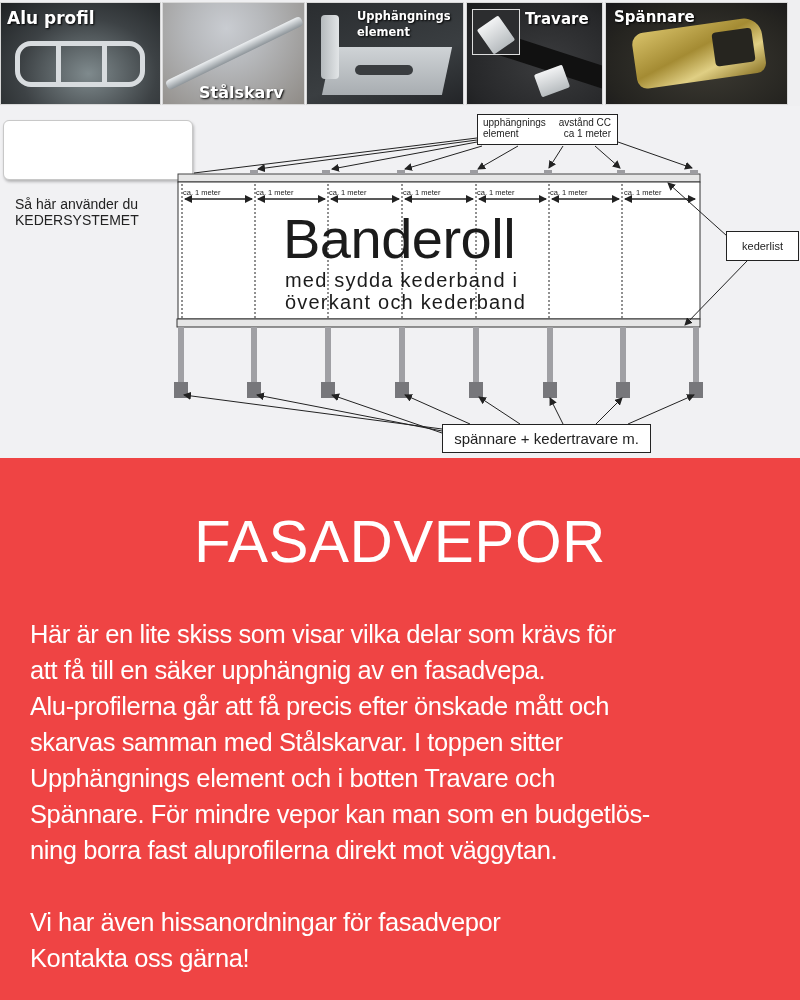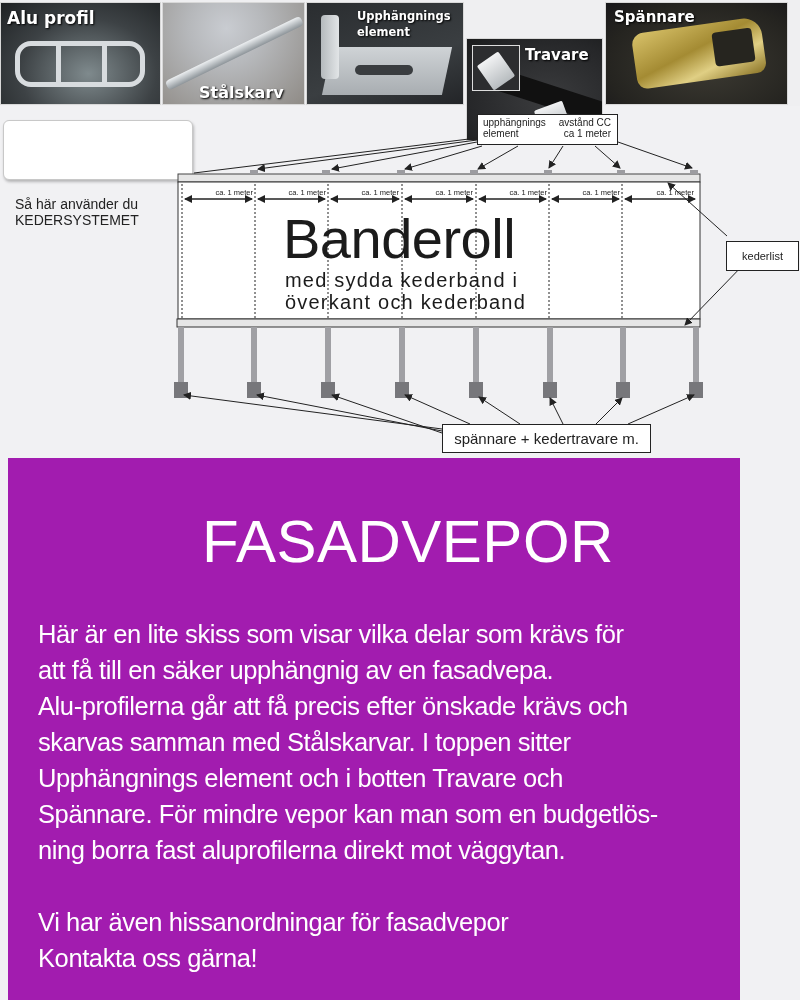--- a/index.html
+++ b/index.html
@@ -6,21 +6,21 @@
   html, body { width: 800px; height: 1000px; overflow: hidden; }
   body { background: #f1f1f3; font-family: "Liberation Sans", sans-serif; position: relative; }
 
   
   .strip { position: absolute; left: 0; top: 0; width: 800px; height: 106px; background: #efeff1; }
   .photo { position: absolute; top: 2px; height: 103px; overflow: hidden; border: 1px solid #d8d8d8; }
   .photo .lbl { position: absolute; color: #fff; font-weight: bold; font-family: "DejaVu Sans", sans-serif; text-shadow: 1px 1px 2px #000; white-space: nowrap; }
   .p1 { left: 0; width: 161px; background: radial-gradient(ellipse at 55% 70%, #7f8a8d 0%, #3d4245 55%, #1f2224 100%); }
   .p2 { left: 162px; width: 143px; background: radial-gradient(circle at 45% 25%, #c9ccd1 0%, #b6b8bb 35%, #8f8b86 100%); }
   .p3 { left: 306px; width: 158px; background: linear-gradient(160deg, #2a2d30 0%, #3a3e41 60%, #232528 100%); }
-  .p4 { left: 466px; width: 137px; background: radial-gradient(ellipse at 60% 60%, #3b3c3e 0%, #262729 70%, #1a1b1c 100%); margin-top: 36px; }
+  .p4 { left: 466px; width: 137px; background: radial-gradient(ellipse at 60% 60%, #3b3c3e 0%, #262729 70%, #1a1b1c 100%); }
   .p5 { left: 605px; width: 183px; background: radial-gradient(ellipse at 55% 60%, #3d3b33 0%, #252420 70%, #18171a 100%); text-decoration: underline; }
 
   
   .alu-shape { position: absolute; left: 14px; top: 38px; width: 130px; height: 46px; border: 5px solid #d8dcdf; border-radius: 16px; }
   .alu-shape:before, .alu-shape:after { content: ""; position: absolute; top: 0; bottom: 0; width: 5px; background: #d8dcdf; }
   .alu-shape:before { left: 36px; } .alu-shape:after { left: 82px; }
   .rod { position: absolute; left: 4px; top: 52px; width: 150px; height: 10px; background: linear-gradient(#eceff1, #8e959a); transform: rotate(-26deg); transform-origin: left center; top: 78px; border-radius: 4px; }
   .plate { position: absolute; left: 20px; top: 44px; width: 120px; height: 48px; background: linear-gradient(#cfd3d6, #a8adb1); transform: skewX(-12deg); }
   .plate-slot { position: absolute; left: 48px; top: 62px; width: 58px; height: 10px; background: #3a3d40; border-radius: 6px; }
   .plate-lip { position: absolute; left: 14px; top: 12px; width: 18px; height: 64px; background: linear-gradient(90deg, #b5babd, #e2e5e7); border-radius: 4px; }
@@ -31,30 +31,30 @@
   .ratchet:after { content: ""; position: absolute; left: 80px; top: 10px; width: 40px; height: 34px; background: #26251f; border-radius: 4px; }
 
   
   .diagram { position: absolute; left: 0; top: 106px; width: 800px; height: 352px; }
   .blank-box { position: absolute; left: 3px; top: 14px; width: 190px; height: 60px; background: #fff; border: 1px solid #c8c8c8; border-radius: 6px; box-shadow: 1px 2px 3px rgba(0,0,0,0.25); }
   .intro { position: absolute; left: 15px; top: 90px; font-size: 14px; line-height: 16px; color: #222; }
   .callout { position: absolute; background: #fff; border: 1px solid #222; color: #222; font-size: 10px; line-height: 11px; }
   .top-callout { left: 477px; top: 8px; width: 141px; height: 31px; padding: 2px 5px; }
   .top-callout .a { position: absolute; left: 5px; top: 2px; }
   .top-callout .b { position: absolute; right: 6px; top: 2px; text-align: right; }
-  .keder-callout { left: 726px; top: 125px; width: 73px; height: 30px; font-size: 11px; line-height: 28px; text-align: center; margin-top: 10px; }
+  .keder-callout { left: 726px; top: 125px; width: 73px; height: 30px; font-size: 11px; line-height: 28px; text-align: center; }
   .bottom-callout { left: 442px; top: 318px; width: 209px; height: 29px; font-size: 15px; line-height: 27px; text-align: center; }
 
   .svgwrap { position: absolute; left: 0; top: 0; }
   .banner-title { position: absolute; left: 283px; top: 105px; font-size: 56px; line-height: 56px; color: #1b1b1b; letter-spacing: -0.5px; }
   .banner-sub { position: absolute; left: 285px; top: 163px; font-size: 20px; line-height: 22px; color: #1b1b1b; letter-spacing: 1.2px; text-align: left; }
-  .meter-lbl { position: absolute; top: 82px; font-size: 7.5px; color: #222; width: 70px; text-align: right; }
-
-  
-  .blue { position: absolute; left: 8px; top: 458px; width: 732px; height: 542px; background: #a21caf; color: #fff; }
+  .meter-lbl { position: absolute; top: 82px; font-size: 7.5px; color: #222; width: 70px; text-align: left; }
+
+  
+  .blue { position: absolute; left: 0; top: 458px; width: 800px; height: 542px; background: #ef4444; color: #fff; }
   .heading { position: absolute; left: 0; top: 48px; width: 800px; text-align: center; font-size: 60px; line-height: 72px; letter-spacing: 0.5px; }
   .body-text { position: absolute; left: 30px; top: 158px; width: 760px; font-size: 25.5px; line-height: 36px; letter-spacing: -0.4px; }
   .body-text p { white-space: nowrap; }
   .spacer { height: 36px; }
 </style>
 </head>
 <body>
 
 <div class="strip">
   <div class="photo p2">
@@ -213,21 +213,21 @@
   </div>
   <div class="callout keder-callout">kederlist</div>
   <div class="callout bottom-callout">spännare + kedertravare m. band.</div>
 </div>
 
 <div class="blue">
   <div class="heading">FASADVEPOR</div>
   <div class="body-text">
     <p>Här är en lite skiss som visar vilka delar som krävs för</p>
     <p>att få till en säker upphängnig av  en fasadvepa.</p>
-    <p>Alu-profilerna går att få precis efter önskade krävs och</p>
+    <p>Alu-profilerna går att få precis efter önskade mått och</p>
     <p>skarvas samman med Stålskarvar. I toppen sitter</p>
     <p>Upphängnings element och i botten Travare och</p>
     <p>Spännare. För mindre vepor kan man som en budgetlös-</p>
     <p>ning borra fast aluprofilerna direkt mot väggytan.</p>
     <div class="spacer"></div>
     <p>Vi har även hissanordningar för fasadvepor</p>
     <p>Kontakta oss gärna!</p>
   </div>
 </div>
 

